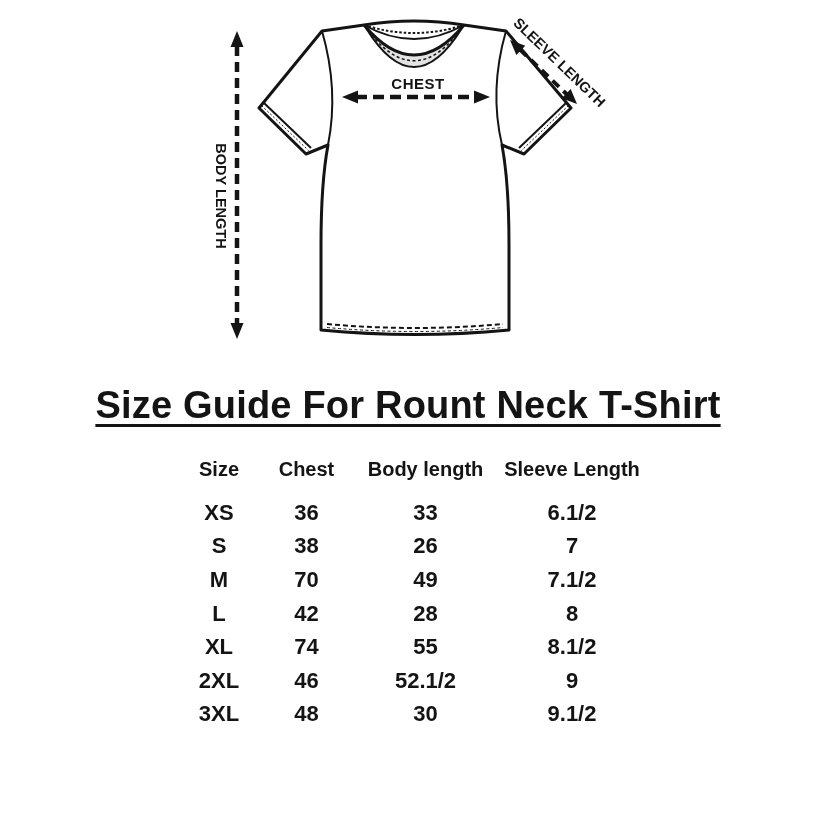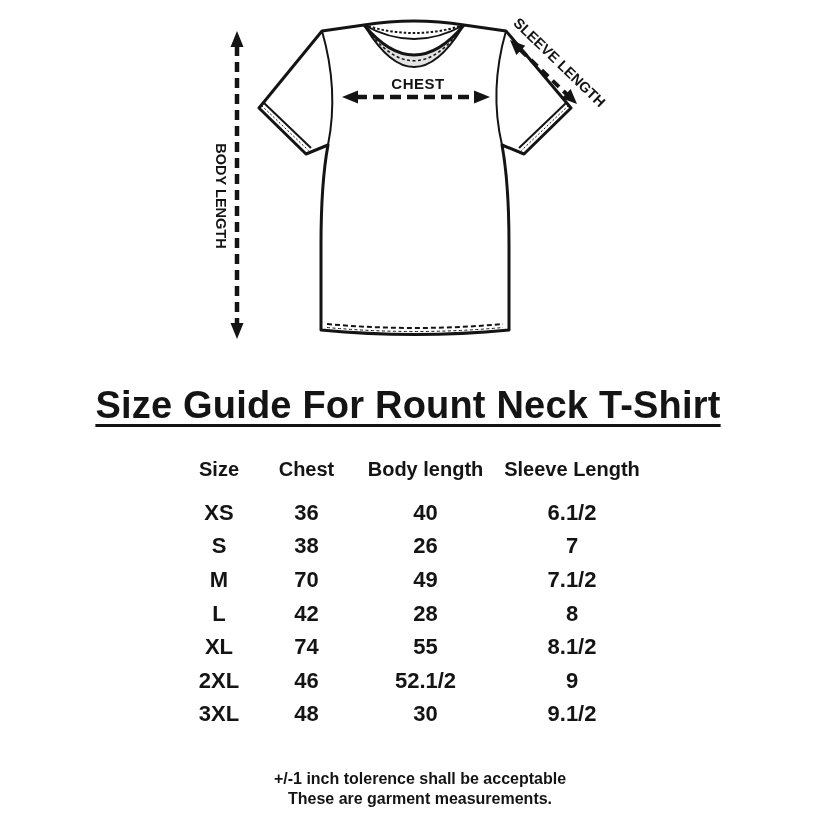--- a/index.html
+++ b/index.html
@@ -99,21 +99,21 @@
   <div class="size-table">
     <div class="cell th">Size</div>
     <div class="cell th">Chest</div>
     <div class="cell th">Body length</div>
     <div class="cell th">Sleeve Length</div>
     <div class="gap"></div>
 
     <div class="row">
       <div class="cell">XS</div>
       <div class="cell">36</div>
-      <div class="cell">40</div>
+      <div class="cell">33</div>
       <div class="cell">6.1/2</div>
     </div>
     <div class="row">
       <div class="cell">S</div>
       <div class="cell">38</div>
       <div class="cell">26</div>
       <div class="cell">7</div>
     </div>
     <div class="row">
       <div class="cell">M</div>
@@ -140,18 +140,14 @@
       <div class="cell">9</div>
     </div>
     <div class="row">
       <div class="cell">3XL</div>
       <div class="cell">48</div>
       <div class="cell">30</div>
       <div class="cell">9.1/2</div>
     </div>
   </div>
 
-  <div class="footer">
-    <div>+/-1 inch tolerence shall be acceptable</div>
-    <div>These are garment measurements.</div>
-  </div>
 
 </div>
 
 </body></html>

